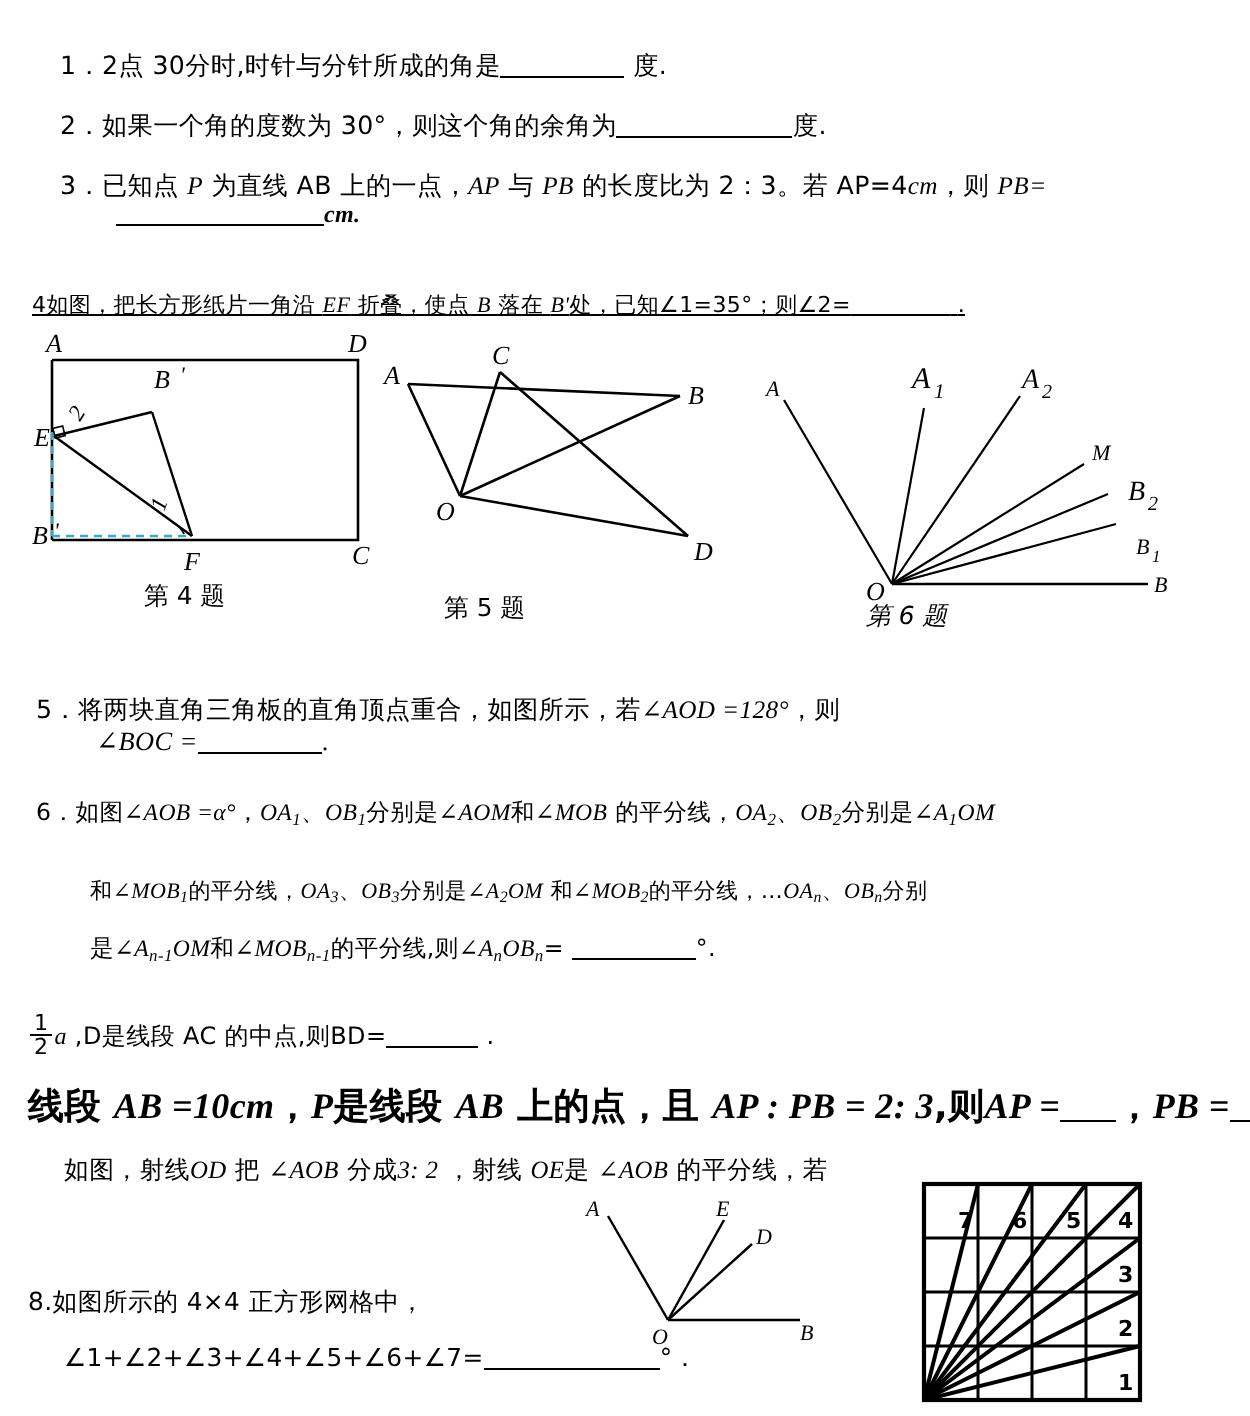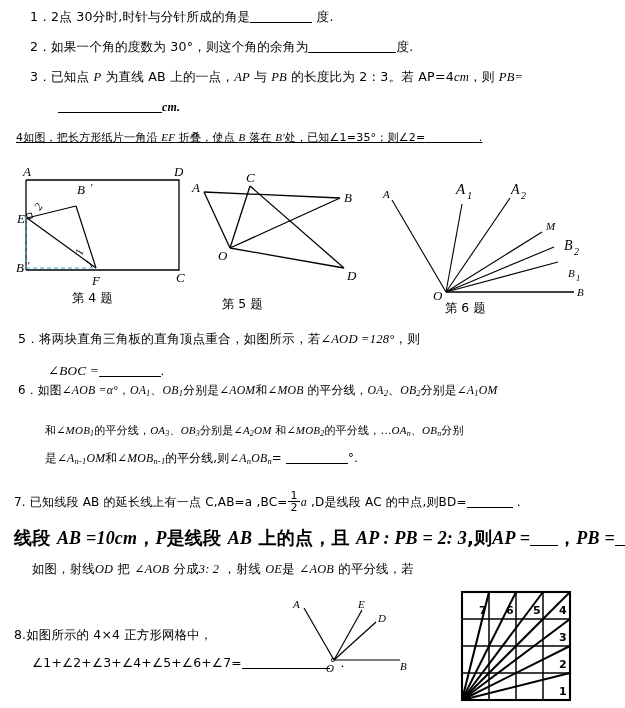--- a/index.html
+++ b/index.html
@@ -20,21 +20,21 @@
     width: 625px;
     height: 708px;
   }
   .ln {
     position: absolute;
     white-space: nowrap;
     font-size: 13.2px;
     line-height: 1.1;
     letter-spacing: 0.2px;
   }
-  .cn { font-family: "DejaVu Sans", "Liberation Sans", sans-serif; font-size: 12.6px; }
+  .cn { font-family: "DejaVu Sans", "Liberation Sans", sans-serif; font-size: 12.6px; margin-top: 16px; }
   .it { font-style: italic; font-family: "Liberation Serif","DejaVu Serif",serif; }
   .blank-s { display: inline-block; border-bottom: 1.4px solid #000; width: 46px; vertical-align: -2px; }
   .blank-m { display: inline-block; border-bottom: 1.4px solid #000; width: 62px; vertical-align: -2px; }
   .blank-l { display: inline-block; border-bottom: 1.9px solid #000; width: 88px; vertical-align: -2px; }
   .blank-xl { display: inline-block; border-bottom: 1.9px solid #000; width: 104px; vertical-align: -2px; }
   .blank-xs { display: inline-block; border-bottom: 1.4px solid #000; width: 28px; vertical-align: -2px; }
   .sub { font-size: 0.72em; vertical-align: -0.28em; }
   .frac {
     display: inline-block;
     vertical-align: -0.5em;
@@ -149,41 +149,41 @@
       <text class="lbl" x="143" y="29" style="font-size:10px;">2</text>
       <text class="lbl-sm" x="168" y="60">M</text>
       <text class="lbl" x="186" y="80" style="font-size:14px;">B</text>
       <text class="lbl" x="196" y="85" style="font-size:10px;">2</text>
       <text class="lbl-sm" x="190" y="107">B</text>
       <text class="lbl-sm" x="198" y="111" style="font-size:8.5px;">1</text>
       <text class="lbl-sm" x="199" y="126">B</text>
       <text class="lbl" x="55" y="130">O</text>
     </svg>
   </div>
-  <div class="figcap" style="left:445px; top:300px;">第 6 题</div>
+  <div class="figcap" style="left:433px; top:300px;font-style:italic;">第 6 题</div>
 
   <div class="ln cn" style="left:18px; top:332px;text-align:center;">
     <span>5．将两块直角三角板的直角顶点重合，如图所示，若</span><span class="it">∠AOD =128°</span><span>，则</span>
   </div>
   <div class="ln" style="left:48px; top:364px;">
     <span class="it">∠BOC =</span><span class="blank-m"></span><span>.</span>
   </div>
 
   <div class="ln cn" style="left:18px; top:384px; font-size:11.8px;">
     <span>6．如图</span><span class="it">∠AOB =α°</span><span>，</span><span class="it">OA</span><span class="it sub">1</span><span>、</span><span class="it">OB</span><span class="it sub">1</span><span>分别是</span><span class="it">∠AOM</span><span>和</span><span class="it">∠MOB</span><span> 的平分线，</span><span class="it">OA</span><span class="it sub">2</span><span>、</span><span class="it">OB</span><span class="it sub">2</span><span>分别是</span><span class="it">∠A</span><span class="it sub">1</span><span class="it">OM</span>
   </div>
   <div class="ln cn" style="left:45px; top:424px; font-size:11px;text-align:center;">
     <span>和</span><span class="it">∠MOB</span><span class="it sub">1</span><span>的平分线，</span><span class="it">OA</span><span class="it sub">3</span><span>、</span><span class="it">OB</span><span class="it sub">3</span><span>分别是</span><span class="it">∠A</span><span class="it sub">2</span><span class="it">OM</span><span> 和</span><span class="it">∠MOB</span><span class="it sub">2</span><span>的平分线，…</span><span class="it">OA</span><span class="it sub">n</span><span>、</span><span class="it">OB</span><span class="it sub">n</span><span>分别</span>
   </div>
   <div class="ln cn" style="left:45px; top:452px; font-size:11.8px;">
     <span>是</span><span class="it">∠A</span><span class="it sub">n-1</span><span class="it">OM</span><span>和</span><span class="it">∠MOB</span><span class="it sub">n-1</span><span>的平分线,则</span><span class="it">∠A</span><span class="it sub">n</span><span class="it">OB</span><span class="it sub">n</span><span>=</span> <span class="blank-m"></span><span>°.</span>
   </div>
 
   <div class="ln cn" style="left:14px; top:490px; font-size:12px;">
-    <span>7. 已知线段 AB 的延长线上有一点 C,AB=a ,BC=</span><span class="frac"><span class="num">1</span><span class="den">2</span></span><span class="it">a</span><span> ,D是线段 AC 的中点,则BD=</span><span class="blank-s"></span> <span>.</span>
+    <span class="frac"><span class="num">1</span><span class="den">2</span></span><span class="it">a</span><span> ,D是线段 AC 的中点,则BD=</span><span class="blank-s"></span> <span>.</span>
   </div>
   <div class="ln cn" style="left:14px; top:528px; font-size:18px;font-weight:bold;">
     <span>线段 </span><span class="it">AB =10cm</span><span>，</span><span class="it">P</span><span>是线段 </span><span class="it">AB</span><span> 上的点，且 </span><span class="it">AP : PB = 2: 3</span><span>,则</span><span class="it">AP =</span><span class="blank-xs"></span><span>，</span><span class="it">PB =</span><span class="blank-s"></span><span>.</span>
   </div>
 
   <div class="ln cn" style="left:32px; top:562px; font-size:12.4px;">
     <span>如图，射线</span><span class="it">OD</span><span> 把 </span><span class="it">∠AOB</span><span> 分成</span><span class="it">3: 2</span><span> ，射线 </span><span class="it">OE</span><span>是 </span><span class="it">∠AOB</span><span> 的平分线，若</span>
   </div>
 
   <div class="fig" style="left:288px; top:592px;">

